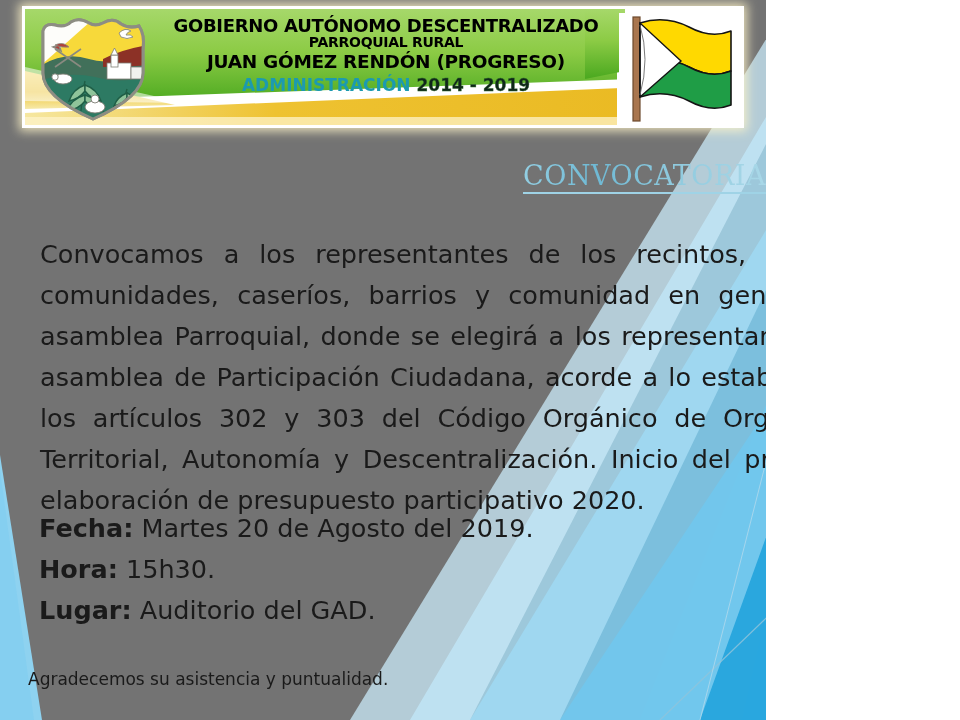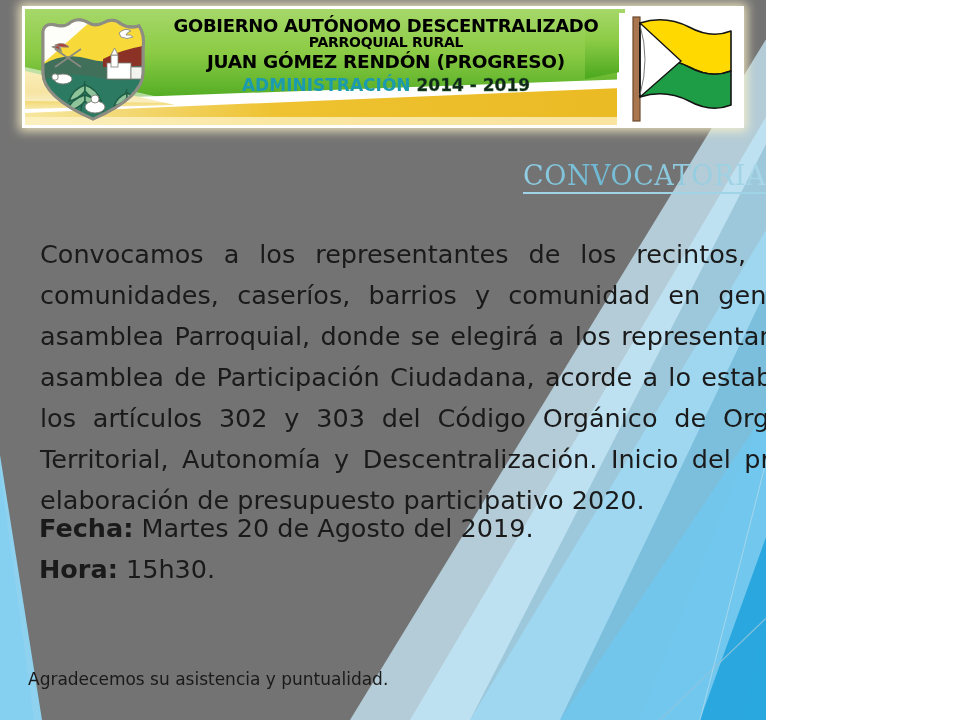--- a/index.html
+++ b/index.html
@@ -321,19 +321,23 @@
 
   <div class="details">
     <div class="row">
       <span class="lbl">Fecha:</span>
       <span>Martes 20 de Agosto del 2019.</span>
     </div>
     <div class="row">
       <span class="lbl">Hora:</span>
       <span>15h30.</span>
     </div>
+    <div class="row">
+      <span class="lbl">Lugar:</span>
+      <span>Auditorio del GAD.</span>
+    </div>
   </div>
 
   <div class="closing">
     <span>Agradecemos su asistencia y puntualidad.</span>
   </div>
 
 </div>
 
 </body></html>

